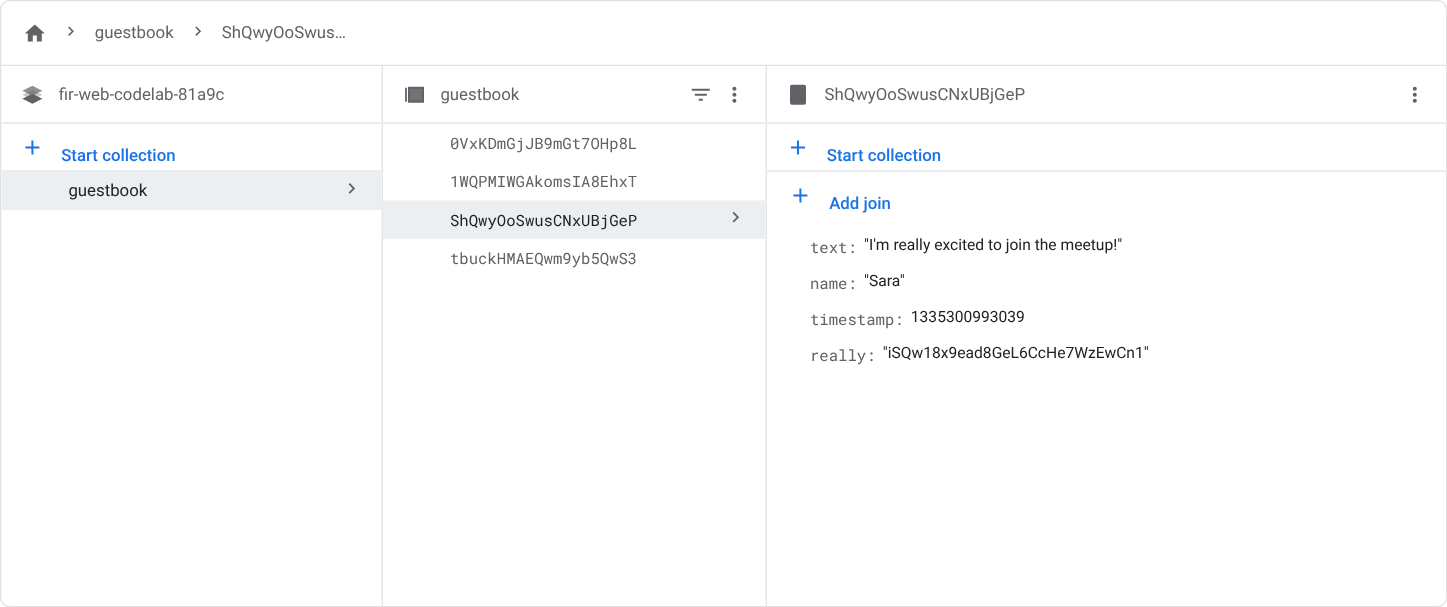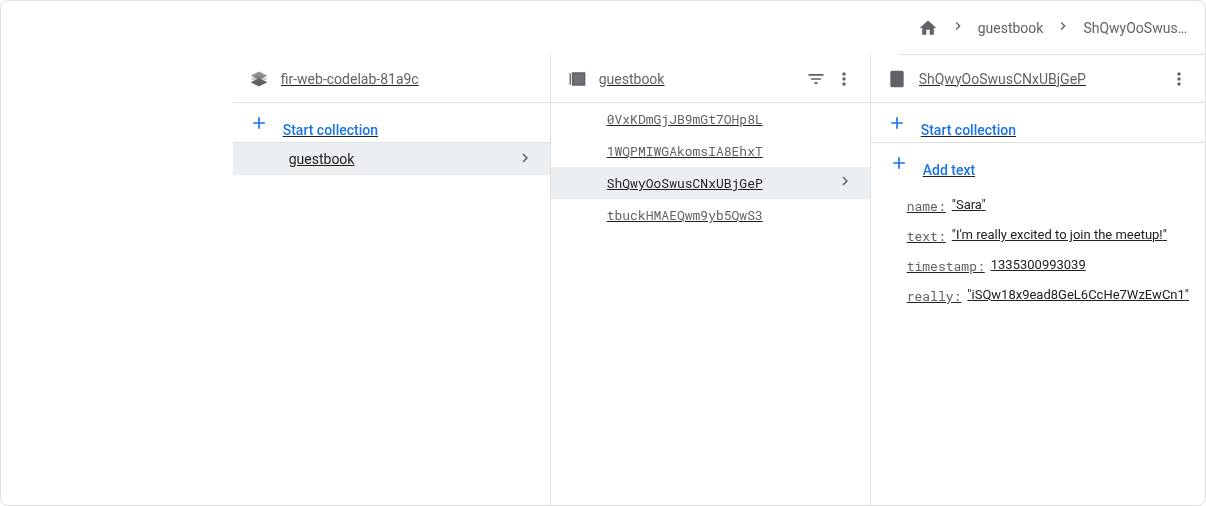--- a/index.html
+++ b/index.html
@@ -15,21 +15,20 @@
     }
     .container {
       width: 1206px;
       height: 506px;
       border: 1px solid #e0e0e0;
       border-radius: 8px;
       overflow: hidden;
       display: flex;
       flex-direction: column;
       background: #fff;
-      align-items: flex-end;
     }
     .breadcrumb-bar {
       height: 54px;
       display: flex;
       align-items: center;
       padding: 0 18px;
       gap: 12px;
       border-bottom: 1px solid #e0e0e0;
     }
     .home-icon {
@@ -52,21 +51,20 @@
     .panels {
       display: flex;
       flex: 1;
       overflow: hidden;
     }
     .panel {
       border-right: 1px solid #e0e0e0;
       display: flex;
       flex-direction: column;
       overflow: hidden;
-      text-decoration: underline;
     }
     .panel:last-child {
       border-right: none;
     }
     .panel-root {
       width: 318px;
     }
     .panel-collection {
       width: 320px;
     }
@@ -328,32 +326,32 @@
             </svg>
         </span>
         <span class="add-label">Start collection</span>
       </div>
       <div class="add-row-inner">
         <span class="add-icon">
           <svg viewBox="0 0 24 24" fill="currentColor">
               <path d="M19 13h-6v6h-2v-6H5v-2h6V5h2v6h6v2z"></path>
             </svg>
         </span>
-        <span class="add-label">Add text</span>
+        <span class="add-label">Add join</span>
       </div>
       <div class="doc-fields">
+        <div class="field-row">
+          <span class="field-key"><span>text</span>:</span>
+          <span class="field-value string">I'm really excited to join the meetup!</span>
+        </div>
         <div class="field-row">
           <span class="field-key"><span>name</span>:</span>
           <span class="field-value string">Sara</span>
         </div>
         <div class="field-row">
-          <span class="field-key"><span>text</span>:</span>
-          <span class="field-value string">I'm really excited to join the meetup!</span>
-        </div>
-        <div class="field-row">
           <span class="field-key"><span>timestamp</span>:</span>
           <span class="field-value">1335300993039</span>
         </div>
         <div class="field-row">
           <span class="field-key"><span>really</span>:</span>
           <span class="field-value string">iSQw18x9ead8GeL6CcHe7WzEwCn1</span>
         </div>
       </div>
     </div>
 

